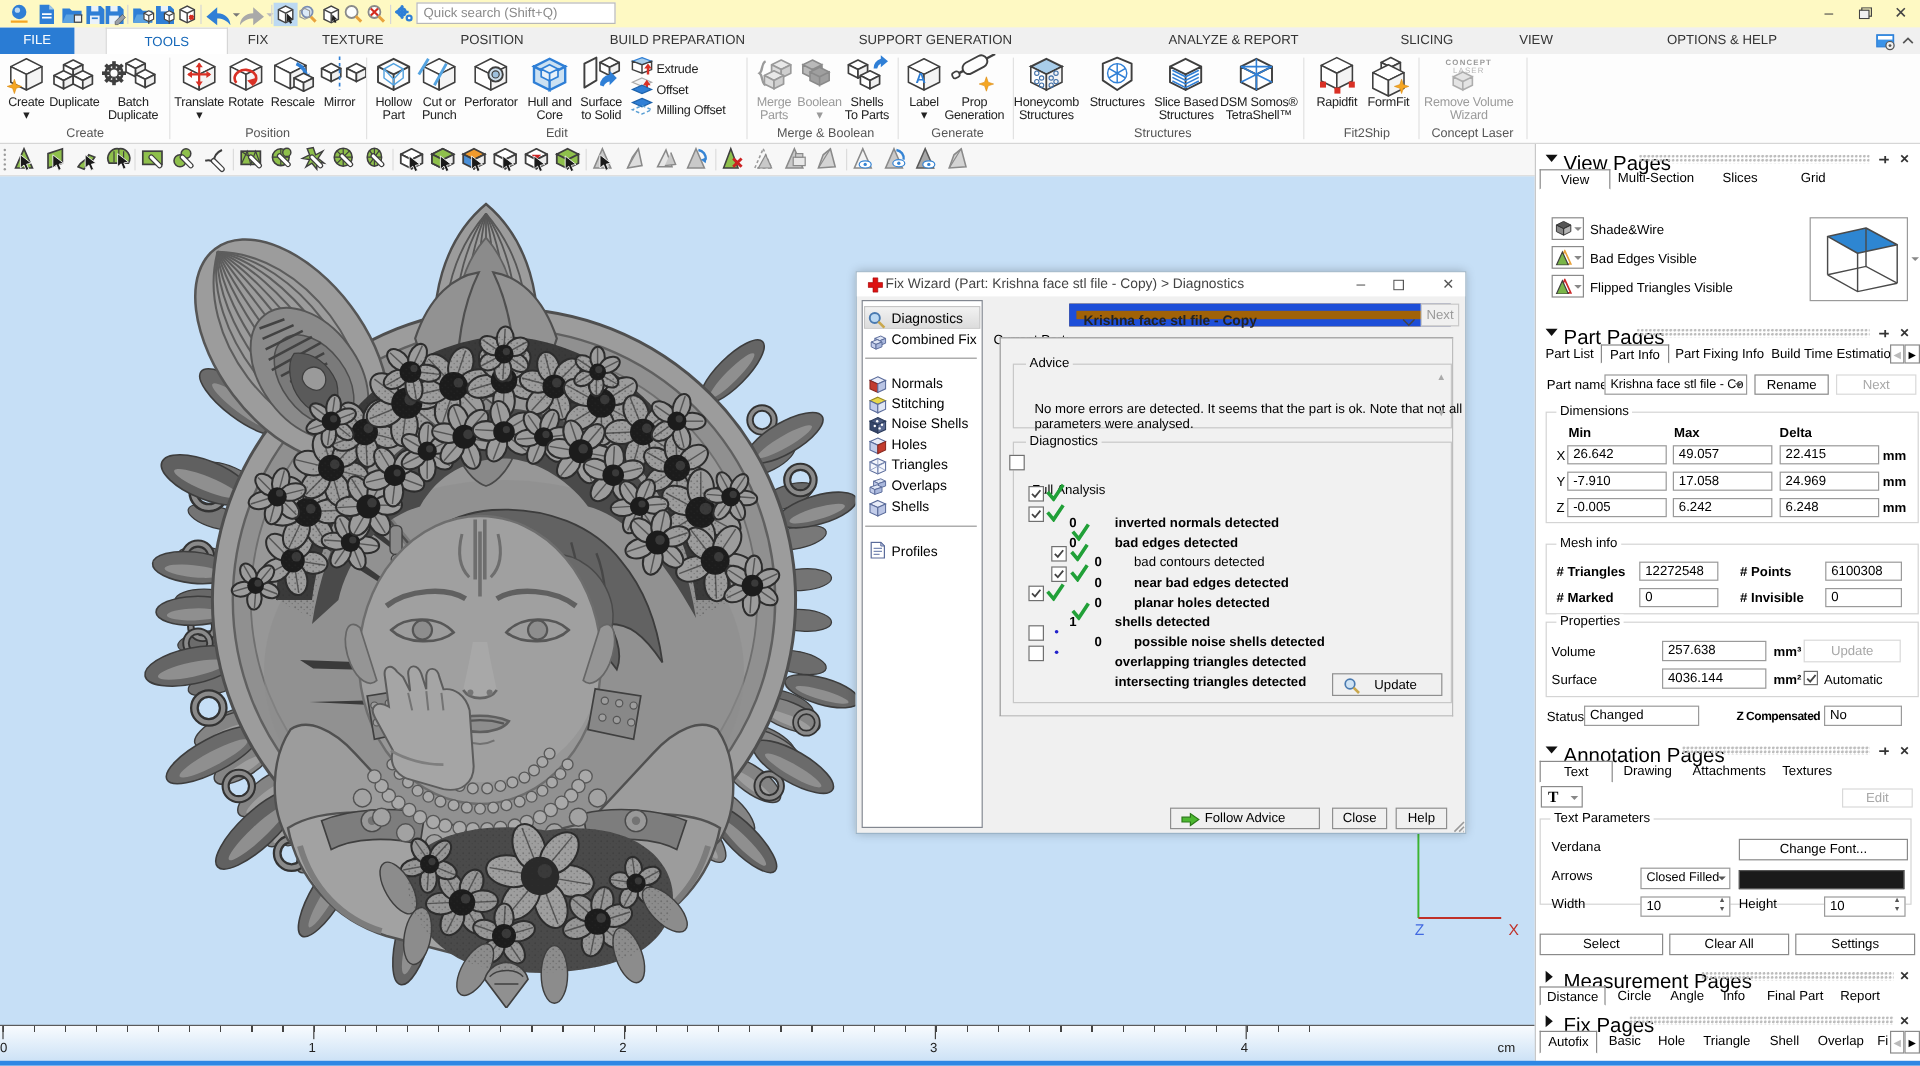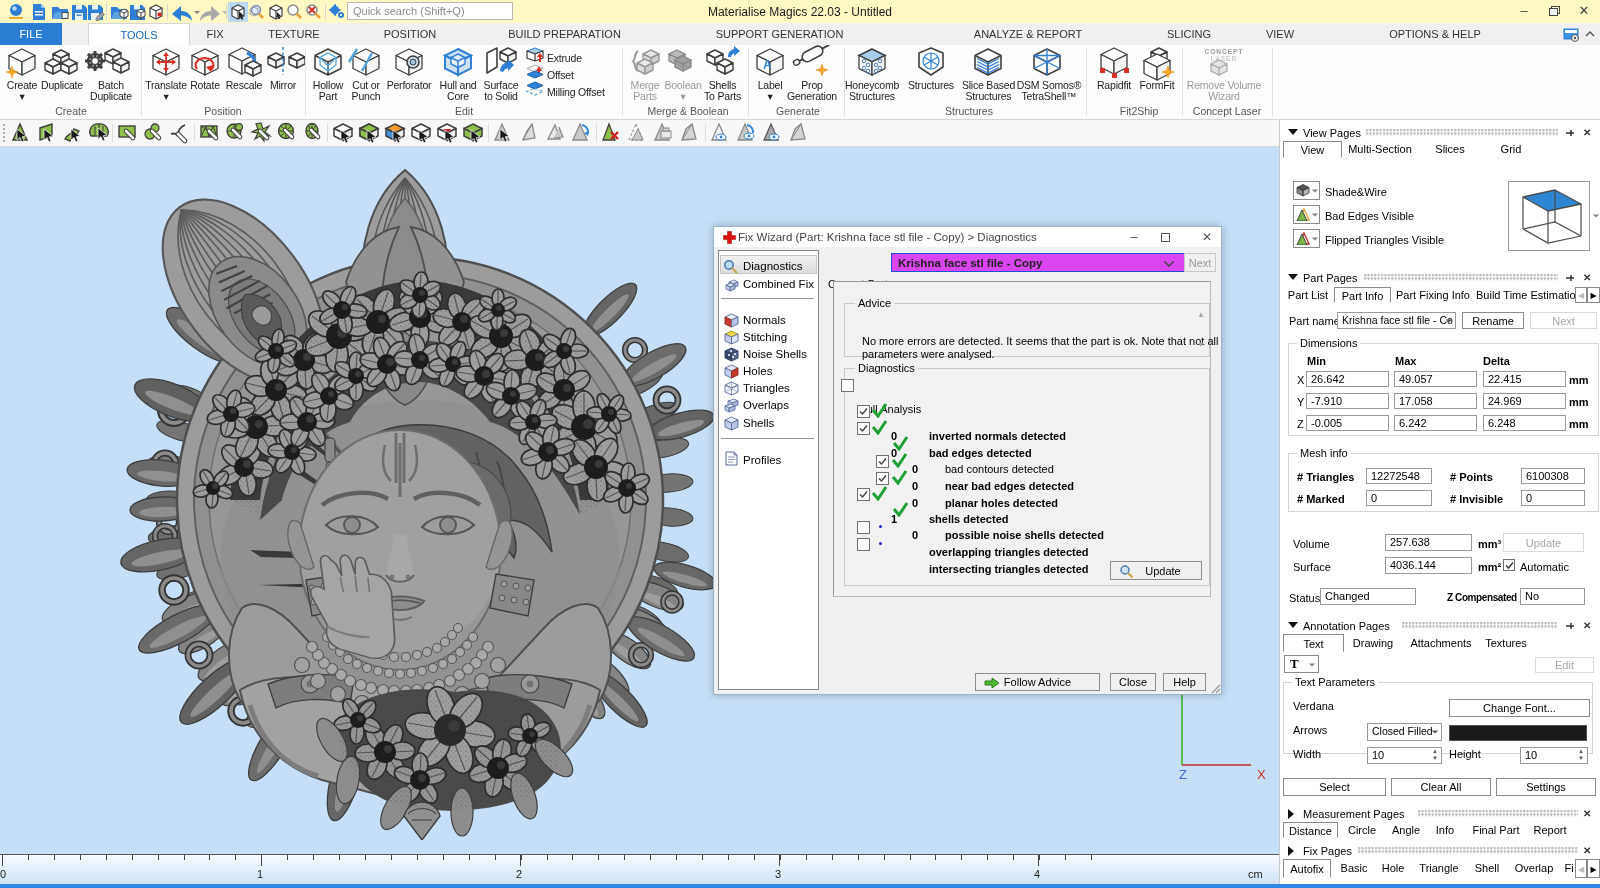--- a/index.html
+++ b/index.html
@@ -31,21 +31,21 @@
 .tick { position:absolute; top:0; width:1px; background:#444; }
 .rnum { position:absolute; top:13px; font-size:11px; color:#222; }
 
 #statusbar { position:absolute; left:0; top:884px; width:1600px; height:4px; background:#2e87e4; }
 
 #rightpanel { position:absolute; left:1279px; top:120px; width:321px; height:764px; background:#fff; border-left:1px solid #c8c8c8; overflow:hidden; }
 .phead { position:absolute; left:0; width:321px; height:16px; background:#fff; }
 .phead .tri { position:absolute; left:8px; top:3px; width:0; height:0; }
 .tri-down { border-left:5px solid transparent; border-right:5px solid transparent; border-top:6px solid #111; }
 .tri-right { border-top:5px solid transparent; border-bottom:5px solid transparent; border-left:6px solid #111; }
-.phead .ptitle { position:absolute; left:23px; top:2px; font-size:11px; color:#000; white-space:nowrap; background:#fff; padding-right:4px; }
+.phead .ptitle { position:absolute; left:23px; top:2px; font-size:17px; color:#000; white-space:nowrap; background:#fff; padding-right:4px; }
 .phead .grip { position:absolute; top:4px; height:7px; background-image:radial-gradient(circle at 1.2px 1.2px,#bdbdbd 1.1px,rgba(0,0,0,0) 1.3px);background-size:3.4px 3.4px; }
 .phead .px { position:absolute; top:2px; font-size:10px; color:#333; font-weight:bold; }
 .ptab { position:absolute; font-size:11px; color:#000; text-align:center; }
 .ptab.sel { border:1px solid #8a8a8a; border-bottom:1px solid #fff; background:#fff; }
 .fset { position:absolute; border:1px solid #d4d4d4; }
 .fset .flab { position:absolute; left:8px; top:-7px; background:#fff; padding:0 3px; font-size:11px; color:#000; white-space:nowrap; }
 .tbox { position:absolute; background:#fff; border:1px solid #9a9a9a; font-size:11px; color:#000; padding:1px 0 0 4px; line-height:13px; }
 .pbtn { position:absolute; background:#fff; border:1px solid #8a8a8a; font-size:11px; color:#000; text-align:center; }
 .pbtn.dis { border:1px solid #d9d9d9; color:#a8a8a8; }
 .plab { position:absolute; font-size:11px; color:#000; white-space:nowrap; }
@@ -144,21 +144,20 @@
       <g fill="#2f7fd6">
           <rect x="330" y="2.5" width="2" height="11"></rect>
           <rect x="325.5" y="7" width="11" height="2"></rect>
           <rect x="327" y="3.8" width="2" height="8.4" transform="rotate(45 331 8)"></rect>
           <rect x="327" y="3.8" width="2" height="8.4" transform="rotate(-45 331 8)"></rect>
         </g>
       <circle cx="337" cy="13" r="3" fill="#2f7fd6"></circle>
         <circle cx="337" cy="13" r="1.1" fill="#fff"></circle>
     </svg>
     <div id="qsearch">Quick search (Shift+Q)</div>
-    <div id="title-text">Materialise Magics 22.03 - Untitled</div>
     <div class="winbtn" style="left:1509px">–</div>
     <div class="winbtn" style="left:1539px"><svg width="11" height="10" viewBox="0 0 11 10" style="margin-top:6px">
           <rect x="2.5" y="0.5" width="8" height="7" fill="none" stroke="#444"></rect>
           <rect x="0.5" y="2.5" width="8" height="7" fill="#f0f0f0" stroke="#444"></rect>
         </svg></div>
     <div class="winbtn" style="left:1569px">✕</div>
   </div>
   <div id="menubar">
     <div class="menu-item" id="mi-file" style="left:0;width:62px">FILE</div>
     <div class="menu-item" id="mi-tools" style="left:88px;width:102px">TOOLS</div>
@@ -1548,20 +1547,23 @@
       <div class="flab">Mesh info</div>
     </div>
     <div class="plab" style="left:17px;top:351px;font-weight:bold"># Triangles</div>
     <div class="tbox" style="left:86px;top:348px;width:66px;height:16px">12272548</div>
     <div class="plab" style="left:170px;top:351px;font-weight:bold"># Points</div>
     <div class="tbox" style="left:241px;top:348px;width:64px;height:16px">6100308</div>
     <div class="plab" style="left:17px;top:373px;font-weight:bold"># Marked</div>
     <div class="tbox" style="left:86px;top:370px;width:66px;height:16px">0</div>
     <div class="plab" style="left:170px;top:373px;font-weight:bold"># Invisible</div>
     <div class="tbox" style="left:241px;top:370px;width:64px;height:16px">0</div>
+    <div class="fset" style="left:8px;top:398px;width:311px;height:63px">
+      <div class="flab">Properties</div>
+    </div>
     <div class="plab" style="left:13px;top:418px">Volume</div>
     <div class="tbox" style="left:105px;top:414px;width:87px;height:17px">257.638</div>
     <div class="plab" style="left:198px;top:418px;font-weight:bold">mm³</div>
     <div class="pbtn dis" style="left:223px;top:413px;width:81px;height:19px;line-height:18px">Update</div>
     <div class="plab" style="left:13px;top:441px">Surface</div>
     <div class="tbox" style="left:105px;top:437px;width:87px;height:17px">4036.144</div>
     <div class="plab" style="left:198px;top:441px;font-weight:bold">mm²</div>
     <div class="abs" style="left:223px;top:439px;width:12px;height:12px;border:1px solid #707070;background:#fff"></div>
     <svg class="abs" style="left:224px;top:440px" width="11" height="11">
         <path d="M2 5.5 L4.5 8 L9 2.5" fill="none" stroke="#444" stroke-width="1.6"></path>
@@ -1720,21 +1722,21 @@
       <div class="snav" style="left:24px;top:166px">Shells</div>
       <div class="snav-sep" style="top:187px"></div>
       <svg class="abs" style="left:6px;top:200px" width="13" height="15" viewBox="0 0 13 15">
           <path d="M1 1h8l3 3v10H1z" fill="#fff" stroke="#5a6b9a" stroke-width="1"></path>
           <path d="M9 1l3 3H9z" fill="#c3cdea" stroke="#5a6b9a" stroke-width=".8"></path>
           <path d="M3 6h7M3 8.5h7M3 11h5" stroke="#7a8ab5" stroke-width=".9"></path>
         </svg>
       <div class="snav" style="left:24px;top:203px">Profiles</div>
     </div>
     <div class="dlab" style="left:114px;top:28px">Current Part:</div>
-    <div class="abs" style="left:177px;top:26px;width:318px;height:19px;background:#d946ef;border:1px solid #1d4ed8">
+    <div class="abs" style="left:177px;top:26px;width:318px;height:19px;background:#a16207;border:6px solid #1d4ed8">
       <div class="abs" style="left:6px;top:3px;font-size:11.5px;font-weight:bold;color:#222">Krishna face stl file - Copy</div>
       <svg class="abs" style="left:272px;top:7px" width="10" height="6">
           <path d="M0 0l5 5 5-5" fill="none" stroke="#444" stroke-width="1.3"></path>
         </svg>
     </div>
     <div class="dbtn" style="left:470px;top:26px;width:32px;height:19px;line-height:18px;color:#9a9a9a;border-color:#c8c8c8">Next</div>
     <div class="abs" style="left:119px;top:54px;width:378px;height:316px;background:#f1f1f1;border:1px solid #bcbcbc;border-top-color:#9a9a9a;border-left-color:#9a9a9a"></div>
     <div class="dgroup" style="left:130px;top:76px;width:366px;height:54px;background:#f1f1f1">
       <div class="glab" style="background:#f1f1f1;font-weight:normal">Advice</div>
       <div class="dlab" style="left:17px;top:8px">No more errors are detected. It seems that the part is ok. Note that not all</div>

